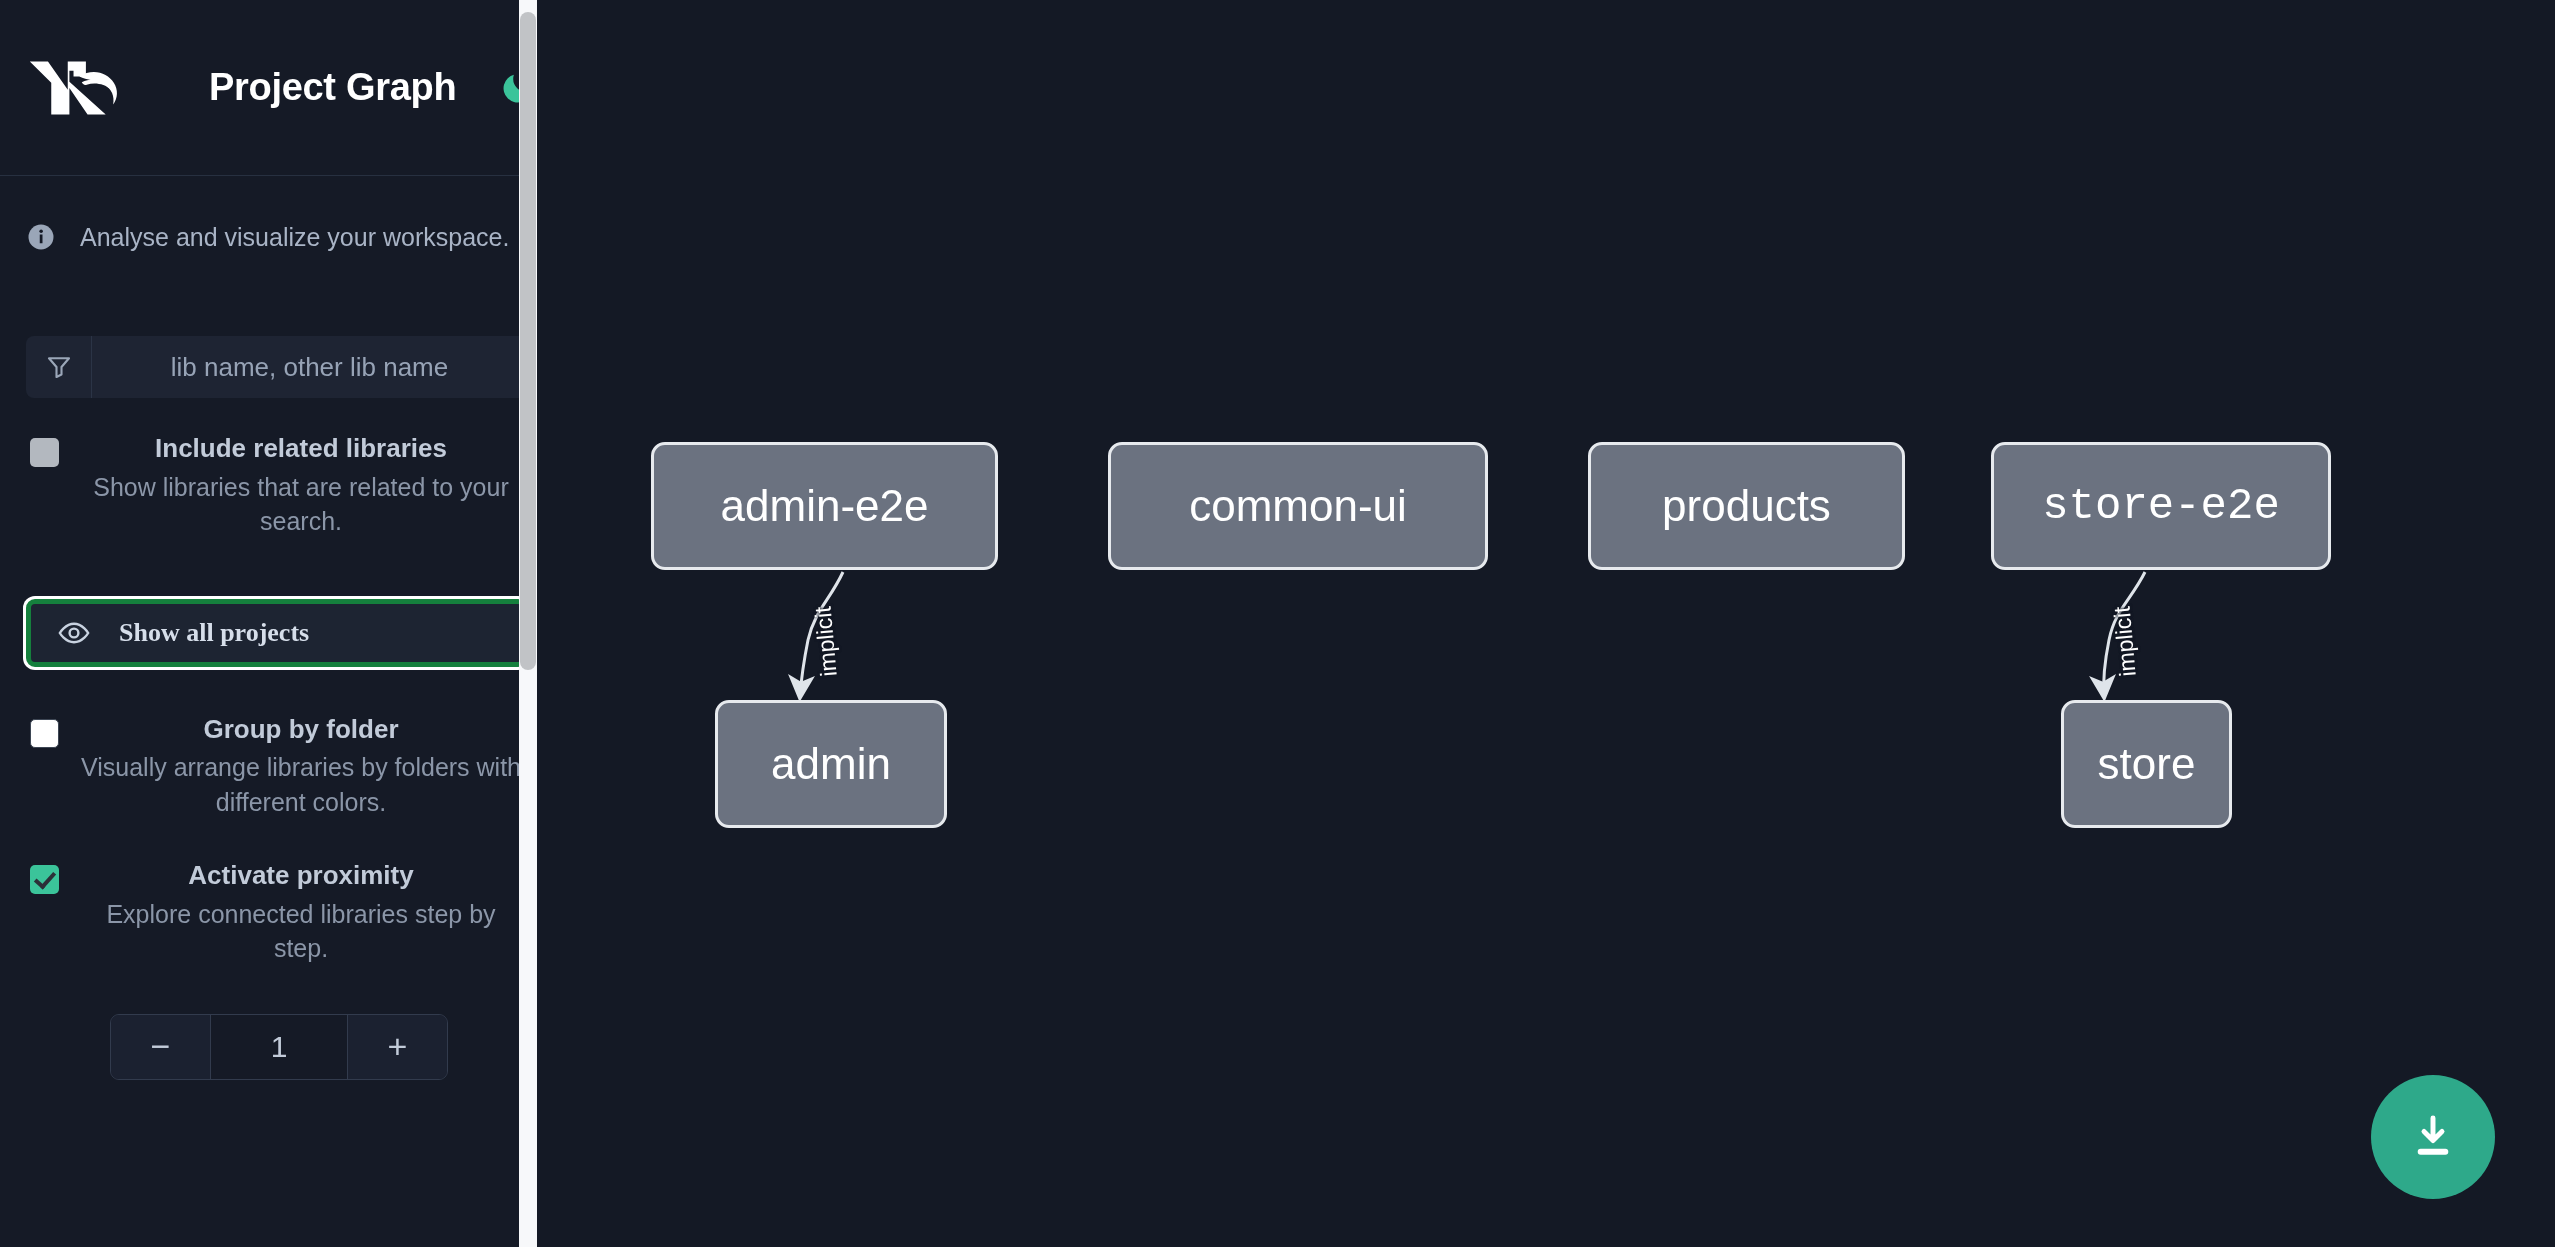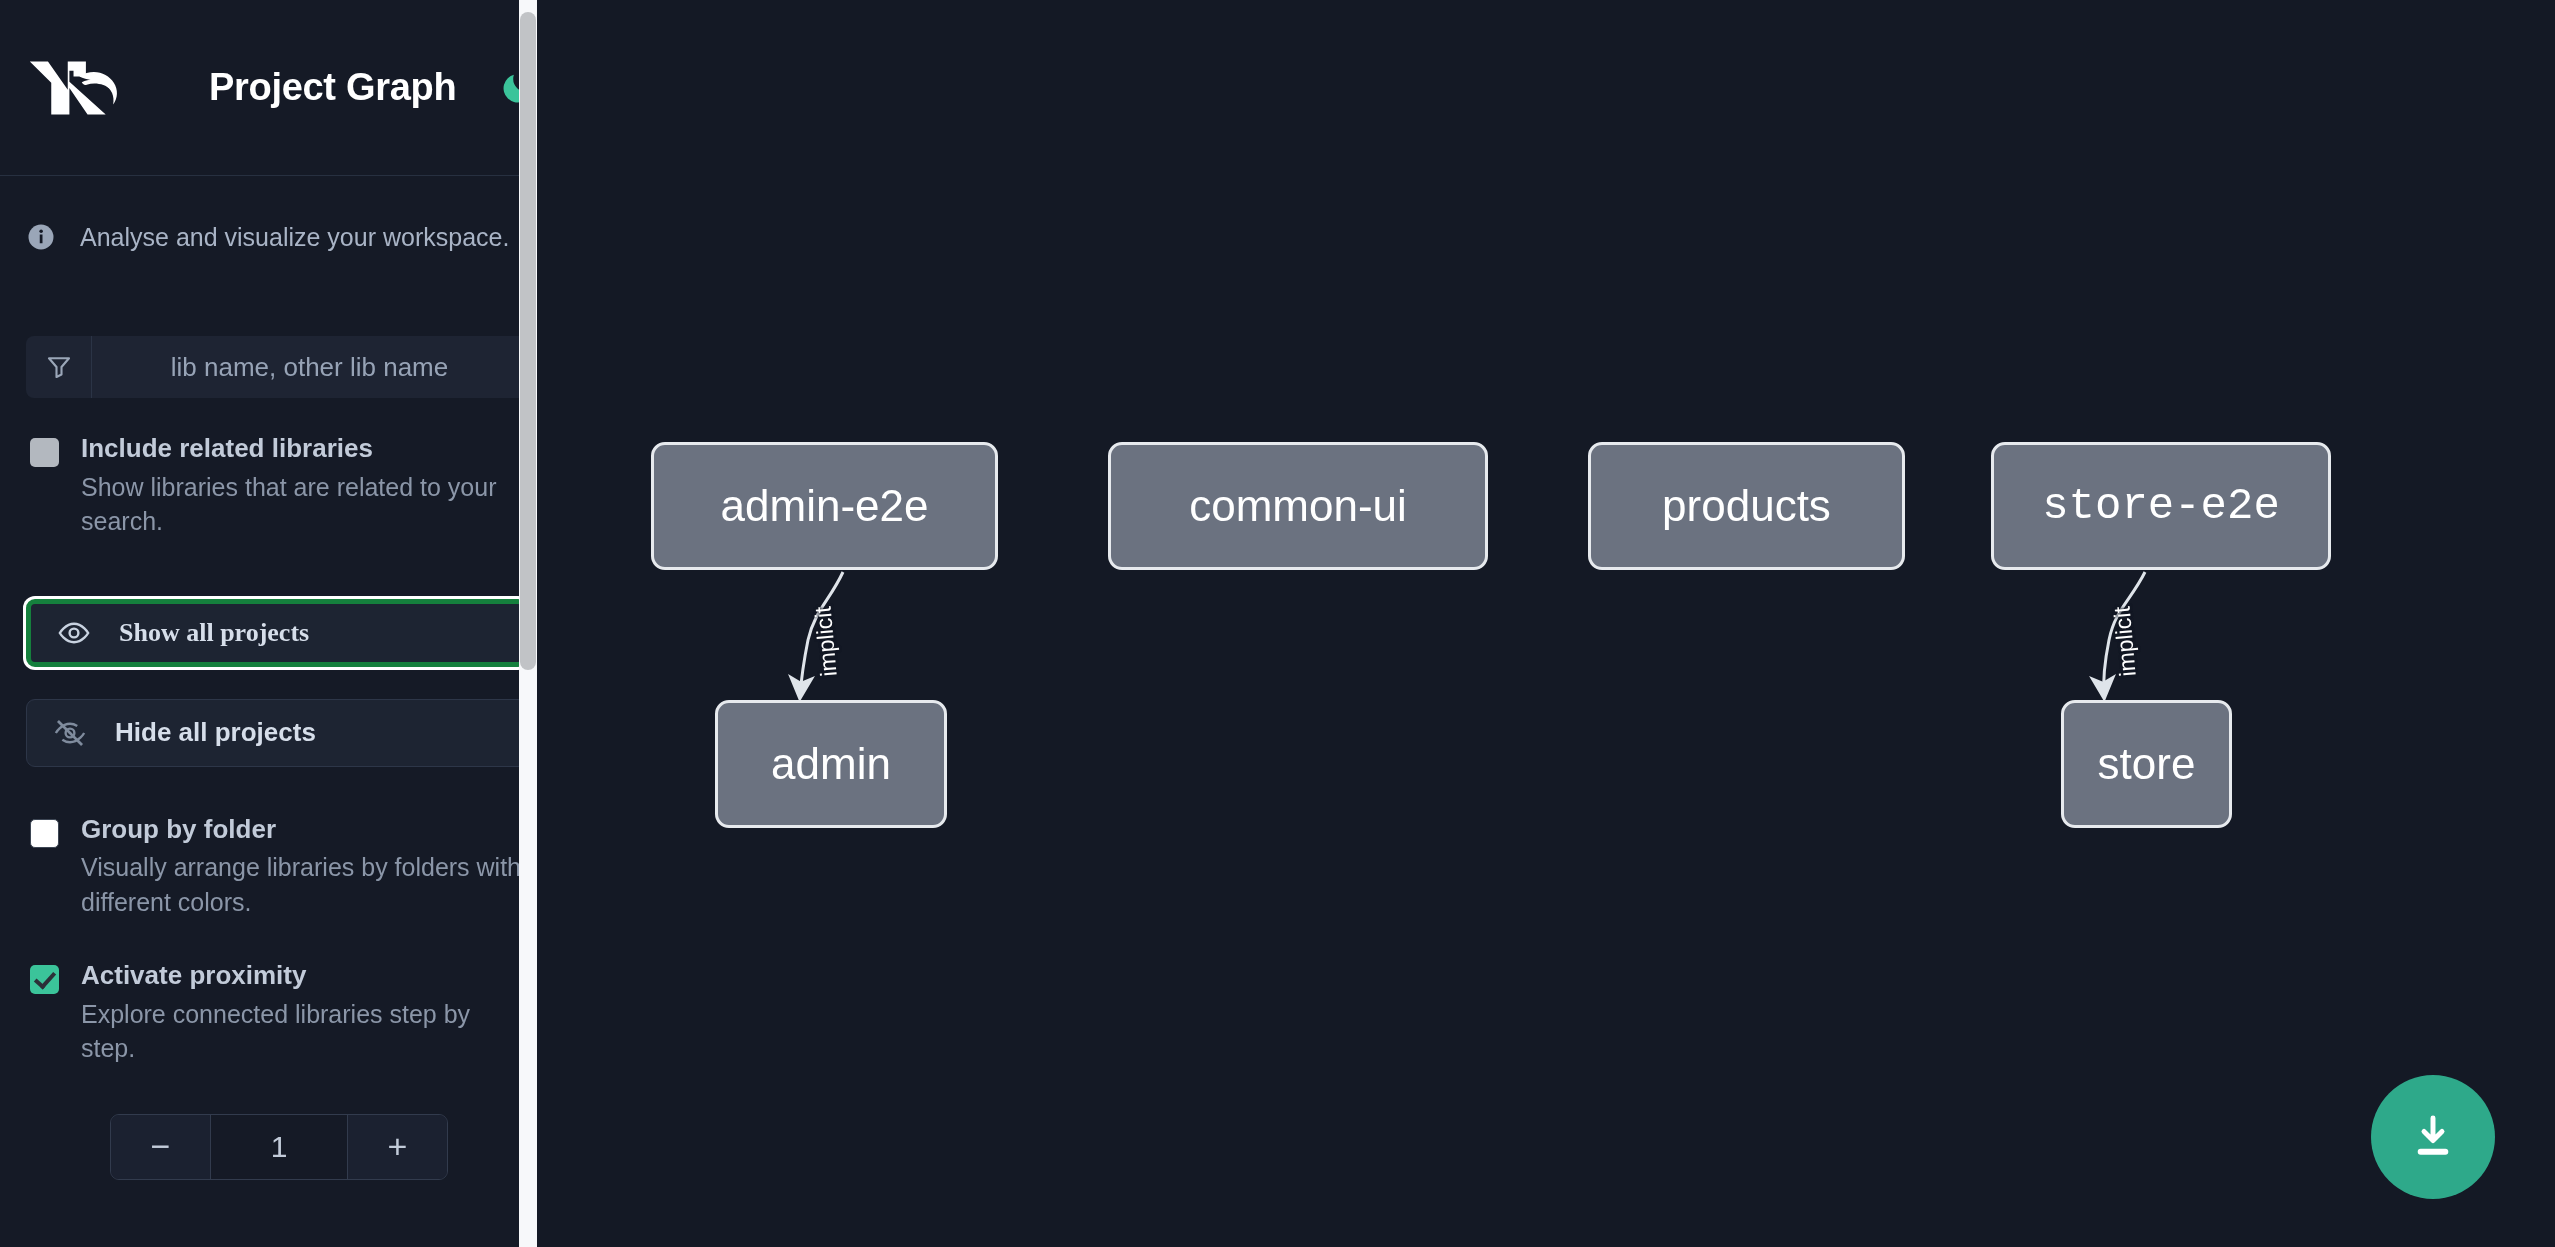--- a/index.html
+++ b/index.html
@@ -65,21 +65,21 @@
   .filter-input {
     flex: 1; background: transparent; border: 0; outline: none;
     color: #c3ccda; font-size: 26px;
     font-family: "Liberation Sans", sans-serif;
     padding: 0 18px;
     text-align: center;
   }
   .filter-input::placeholder { color: #97a3b6; opacity: 1; }
 
   
-  .chk-row { display: flex; padding: 34px 26px 0 30px; }
+  .chk-row { display: flex; padding: 34px 26px 0 30px; text-align: center; }
   .cbox {
     width: 29px; height: 29px; flex: 0 0 29px;
     border-radius: 5px; margin-top: 6px;
     position: relative; cursor: pointer;
   }
   .cbox.gray { background: #b3b8bf; }
   .cbox.white { background: #ffffff; border: 1px solid #3d4654;}
   .cbox.green { background: #3bc49a; }
   .cbox.green::after {
     content: ""; position: absolute;
@@ -254,32 +254,20 @@
           <span class="btn-icon">
             <svg viewBox="0 0 24 24" width="34" height="34" aria-hidden="true">
               <path fill="none" stroke="#c8d2e0" stroke-width="1.7" d="M2 12s3.8-6.5 10-6.5S22 12 22 12s-3.8 6.5-10 6.5S2 12 2 12Z"></path>
               <circle cx="12" cy="12" r="3.1" fill="none" stroke="#c8d2e0" stroke-width="1.7"></circle>
             </svg>
           </span>
           <span class="btn-label">Show all projects</span>
         </div>
       </div>
 
-      <div class="btn-wrap-hide">
-        <div class="btn">
-          <span class="btn-icon">
-            <svg viewBox="0 0 24 24" width="34" height="34" aria-hidden="true">
-              <path fill="none" stroke="#7f8b9d" stroke-width="1.7" d="M2 12s3.8-6.5 10-6.5c2 0 3.7.7 5.1 1.6M22 12s-3.8 6.5-10 6.5c-2.2 0-4-.8-5.4-1.8"></path>
-              <circle cx="12" cy="12" r="3.1" fill="none" stroke="#7f8b9d" stroke-width="1.7"></circle>
-              <line x1="3.5" y1="3.5" x2="20.5" y2="20.5" stroke="#7f8b9d" stroke-width="1.9"></line>
-            </svg>
-          </span>
-          <span class="btn-label">Hide all projects</span>
-        </div>
-      </div>
 
       <div class="chk-row" style="padding-top:46px">
         <span class="cbox white"></span>
         <span class="chk-text">
           <span class="chk-label">Group by folder</span>
           <span class="chk-desc" style="display:block">Visually arrange libraries by folders with different colors.</span>
         </span>
       </div>
 
       <div class="chk-row" style="padding-top:40px">

